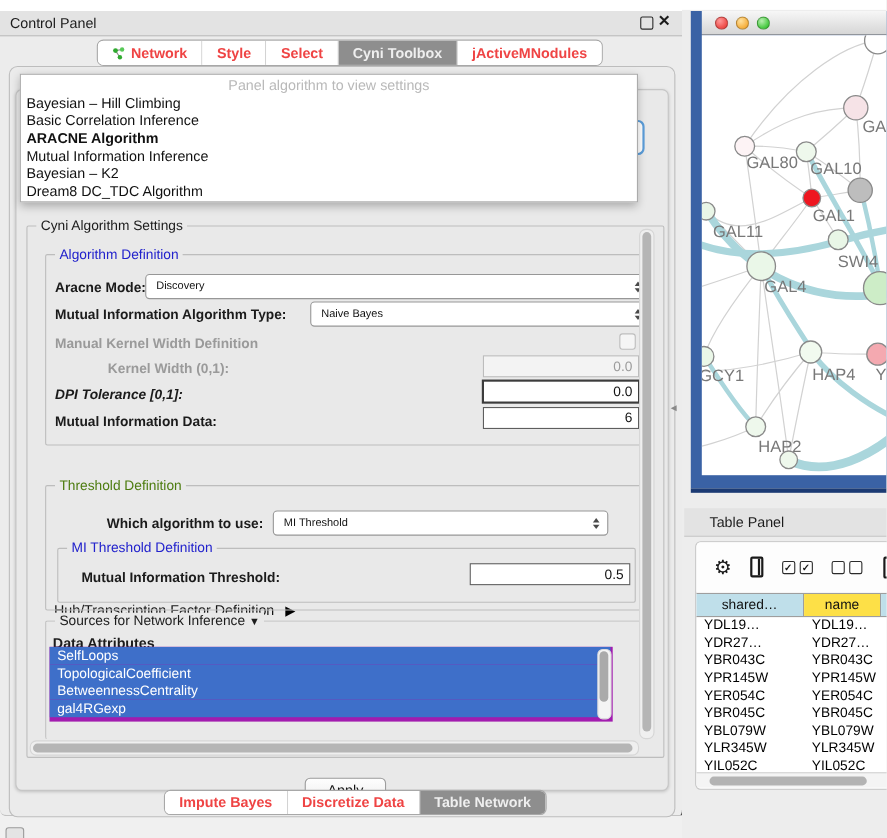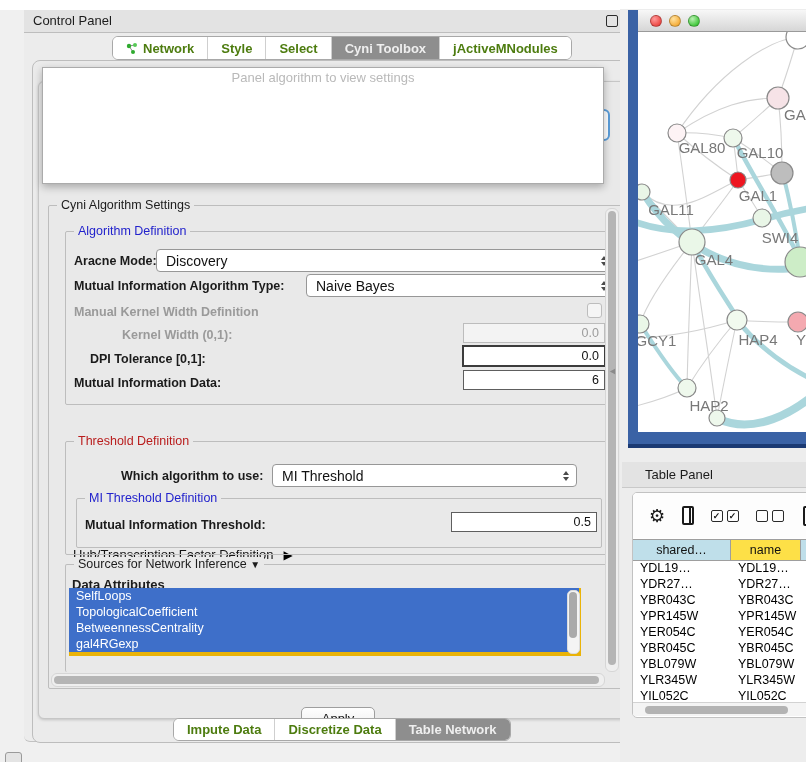--- a/index.html
+++ b/index.html
@@ -7,54 +7,54 @@
        font-family:"Liberation Sans",sans-serif;-webkit-font-smoothing:antialiased;}
   #root{position:relative;width:806px;height:762px;}
   .abs{position:absolute;}
 
   
   #topstrip{left:0;top:0;width:806px;height:10px;background:#ffffff;}
 
   
   #cp-window{left:0;top:10px;width:620px;height:731px;background:#ececec;
              border-right:4px solid #404040;border-bottom:1px solid #c2c2c2;
-             border-radius:0 0 6px 6px;margin-left:24px;}
+             border-radius:0 0 6px 6px;}
   #cp-titlebar{left:0;top:0;width:620px;height:22px;background:#e3e3e3;
                border-bottom:1px solid #bdbdbd;}
   #cp-title{left:9px;top:3px;font-size:13px;color:#1c1c1c;}
   #cp-float{left:582px;top:5px;width:10px;height:10px;border:1.6px solid #2b2b2b;border-radius:2px;}
   #cp-close{left:598px;top:1px;font-size:14px;font-weight:bold;color:#1b1b1b;}
 
   
   #tabbar{left:88px;top:26px;height:22px;display:flex;background:#ffffff;
           border:1px solid #a8a8a8;border-radius:6px;overflow:hidden;}
   .tab{display:flex;align-items:center;gap:5px;padding:0 13px;font-size:13px;font-weight:bold;
-       color:#4d7c0f;border-right:1px solid #cfcfcf;background:#ffffff;white-space:nowrap;}
+       color:#ef4444;border-right:1px solid #cfcfcf;background:#ffffff;white-space:nowrap;}
   .tab:last-child{border-right:none;align-items:center;}
   .tab.selected{background:#8e8e8e;color:#efefef;}
 
   
   #content{left:8px;top:50px;width:604px;height:681px;background:#ebebeb;
            border:1px solid #bdbdbd;border-radius:8px;}
   #card{left:5px;top:20px;width:592px;height:636px;background:#e9e9e9;
         border:1px solid #c6c6c6;border-radius:6px;box-shadow:0 1px 3px rgba(0,0,0,.18);}
 
   
   .fieldset{position:absolute;border:1px solid #bdbdbd;border-radius:2px;background:transparent;}
   .legend{position:absolute;top:-8px;left:8px;background:#e9e9e9;padding:0 4px;font-size:12.5px;
           white-space:nowrap;}
   .legend.black{color:#1c1c1c;}
   .legend.blue{color:#2222cc;}
-  .legend.green{color:#b91c1c;}
+  .legend.green{color:#4d7c0f;}
 
   .lbl{position:absolute;font-size:12.5px;font-weight:bold;color:#1b1b1b;white-space:nowrap;}
   .lbl.dis{color:#9a9a9a;}
 
   .combo{position:absolute;background:#ffffff;border:1px solid #979797;border-radius:4px;
-         font-size:14px;color:#111;display:flex;align-items:center;padding-left:9px;
+         font-size:10px;color:#111;display:flex;align-items:center;padding-left:9px;
          box-shadow:inset 0 1px 0 #fff;}
   .spin{position:absolute;right:7px;top:50%;transform:translateY(-50%);display:flex;
         flex-direction:column;gap:2px;}
   .spin i{display:block;width:0;height:0;border-left:3.5px solid transparent;
           border-right:3.5px solid transparent;}
   .spin .up{border-bottom:4px solid #4a4a4a;}
   .spin .dn{border-top:4px solid #4a4a4a;}
 
   .field{position:absolute;background:#ffffff;font-size:12.5px;color:#111;text-align:right;
          padding:0 5px;font-family:"Liberation Sans",sans-serif;}
@@ -75,21 +75,21 @@
   #focus-ring{left:560px;top:99px;width:22px;height:28px;background:#ffffff;
               border:2px solid #5b9dd9;border-radius:6px;z-index:40;}
 
   
   .sb-track-v{position:absolute;background:#efefef;border:1px solid #d6d6d6;border-radius:6px;}
   .sb-thumb-v{position:absolute;background:#b5b5b5;border-radius:5px;}
   .sb-track-h{position:absolute;background:#efefef;border:1px solid #d6d6d6;border-radius:6px;}
   .sb-thumb-h{position:absolute;background:#b5b5b5;border-radius:5px;}
 
   
-  #attr-list{left:30px;top:506px;width:512px;height:68px;background:#eab308;overflow:hidden;}
+  #attr-list{left:30px;top:506px;width:512px;height:68px;background:#a21caf;overflow:hidden;}
   .attr-item{height:16px;line-height:16px;background:#3e6fc9;color:#ffffff;font-size:12.5px;
              padding-left:7px;width:503px;}
   #attr-sb{left:528px;top:508px;width:11px;height:62px;background:#f4f4f4;border:1px solid #dcdcdc;
            border-radius:5px;}
   #attr-sb-thumb{left:529.5px;top:510px;width:8px;height:46px;background:#aaaaaa;border-radius:4px;}
 
   
   #apply-btn{left:262px;top:625px;width:72px;height:21px;background:linear-gradient(#fefefe,#ededed);
              border:1px solid #9e9e9e;border-radius:5px;font-size:13px;color:#111;
              display:flex;align-items:center;justify-content:center;}
@@ -214,21 +214,21 @@
                   <i class="dn"></i>
                 </span>
             </div>
 
             <span class="lbl dis" style="left:8px;top:73px;">Manual Kernel Width Definition</span>
             <div class="checkbox" style="left:521px;top:71px;"></div>
 
             <span class="lbl dis" style="left:8px;top:96px;padding-left:48px;">Kernel Width (0,1):</span>
             <div class="field dis" style="left:397px;top:91px;width:130px;height:18px;line-height:18px;">0.0</div>
 
-            <span class="lbl" style="left:24px;top:120px;">DPI Tolerance [0,1]:</span>
+            <span class="lbl" style="left:8px;top:120px;font-style:italic;">DPI Tolerance [0,1]:</span>
             <div class="field focus" style="left:396px;top:113px;width:130px;height:18px;line-height:18px;">0.0</div>
 
             <span class="lbl" style="left:8px;top:144px;">Mutual Information Data:</span>
             <div class="field norm" style="left:397px;top:138px;width:130px;height:18px;line-height:18px;">6</div>
           </div>
 
           <div id="hub-row" class="abs">
             <span>Hub/Transcription Factor Definition</span><span id="hub-arrow">▶</span>
           </div>
 
@@ -239,21 +239,21 @@
             <div class="combo" style="left:206px;top:22px;width:294px;height:21px;">
               <span>MI Threshold</span>
               <span class="spin">
                   <i class="up"></i>
                   <i class="dn"></i>
                 </span>
             </div>
 
             <div class="fieldset" style="left:10px;top:56px;width:524px;height:48px;">
               <span class="legend blue">MI Threshold Definition</span>
-              <span class="lbl" style="left:8px;top:19px;">Mutual Information Threshold:</span>
+              <span class="lbl" style="left:21px;top:19px;">Mutual Information Threshold:</span>
               <div class="field norm" style="left:374px;top:13px;width:134px;height:18px;line-height:18px;">0.5</div>
             </div>
           </div>
 
           <div class="fieldset" style="left:16px;top:358px;width:546px;height:107px;border-bottom:none;">
             <span class="legend black"><span>Sources for Network Inference</span> <span style="font-size:10px;">▼</span></span>
             <span class="lbl" style="left:6px;top:12px;font-size:13px;">Data Attributes</span>
           </div>
         </div>
 
@@ -270,29 +270,37 @@
           <div class="sb-thumb-v" style="left:1.5px;top:2px;width:8px;height:454px;"></div>
         </div>
         <div class="sb-track-h" style="left:12px;top:591px;width:552px;height:12px;">
           <div class="sb-thumb-h" style="left:2px;top:1.5px;width:545px;height:8px;"></div>
         </div>
 
         <div id="apply-btn" class="abs">Apply</div>
       </div>
 
       <div id="bottom-tabbar" class="abs">
-          <div class="tab">Impute Data</div>
+          <div class="tab">Impute Bayes</div>
           <div class="tab">Discretize Data</div>
           <div class="tab selected">Table Network</div>
         </div>
     </div>
 
     <div id="focus-ring" class="abs"></div>
     <div id="popup" class="abs">
       <div id="popup-placeholder">Panel algorithm to view settings</div>
+      <div id="popup-items">
+          <div class="popup-item">Bayesian – Hill Climbing</div>
+          <div class="popup-item">Basic Correlation Inference</div>
+          <div class="popup-item selected">ARACNE Algorithm</div>
+          <div class="popup-item">Mutual Information Inference</div>
+          <div class="popup-item">Bayesian – K2</div>
+          <div class="popup-item">Dream8 DC_TDC Algorithm</div>
+        </div>
     </div>
   </div>
 
   <div id="splitter-arrow" class="abs">◄</div>
 
   <div id="right-bg" class="abs"></div>
 
   <div id="net-frame" class="abs"></div>
   <div id="net-frame-dark" class="abs"></div>
   <div id="net-titlebar" class="abs">

